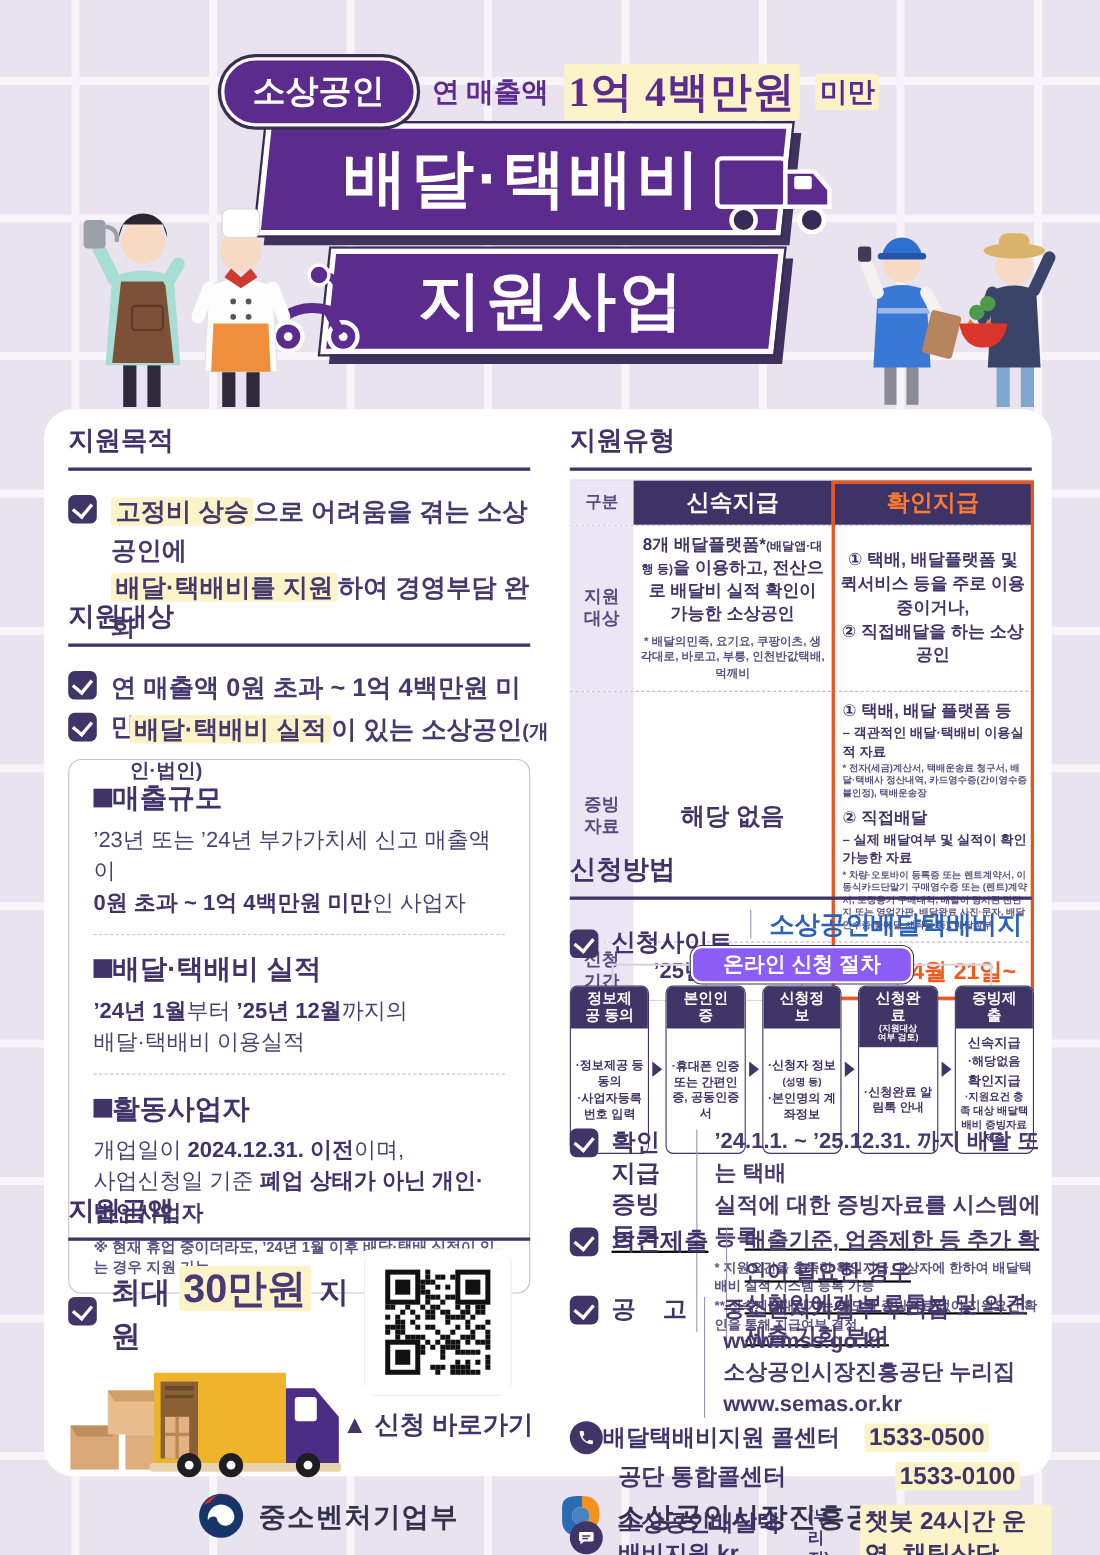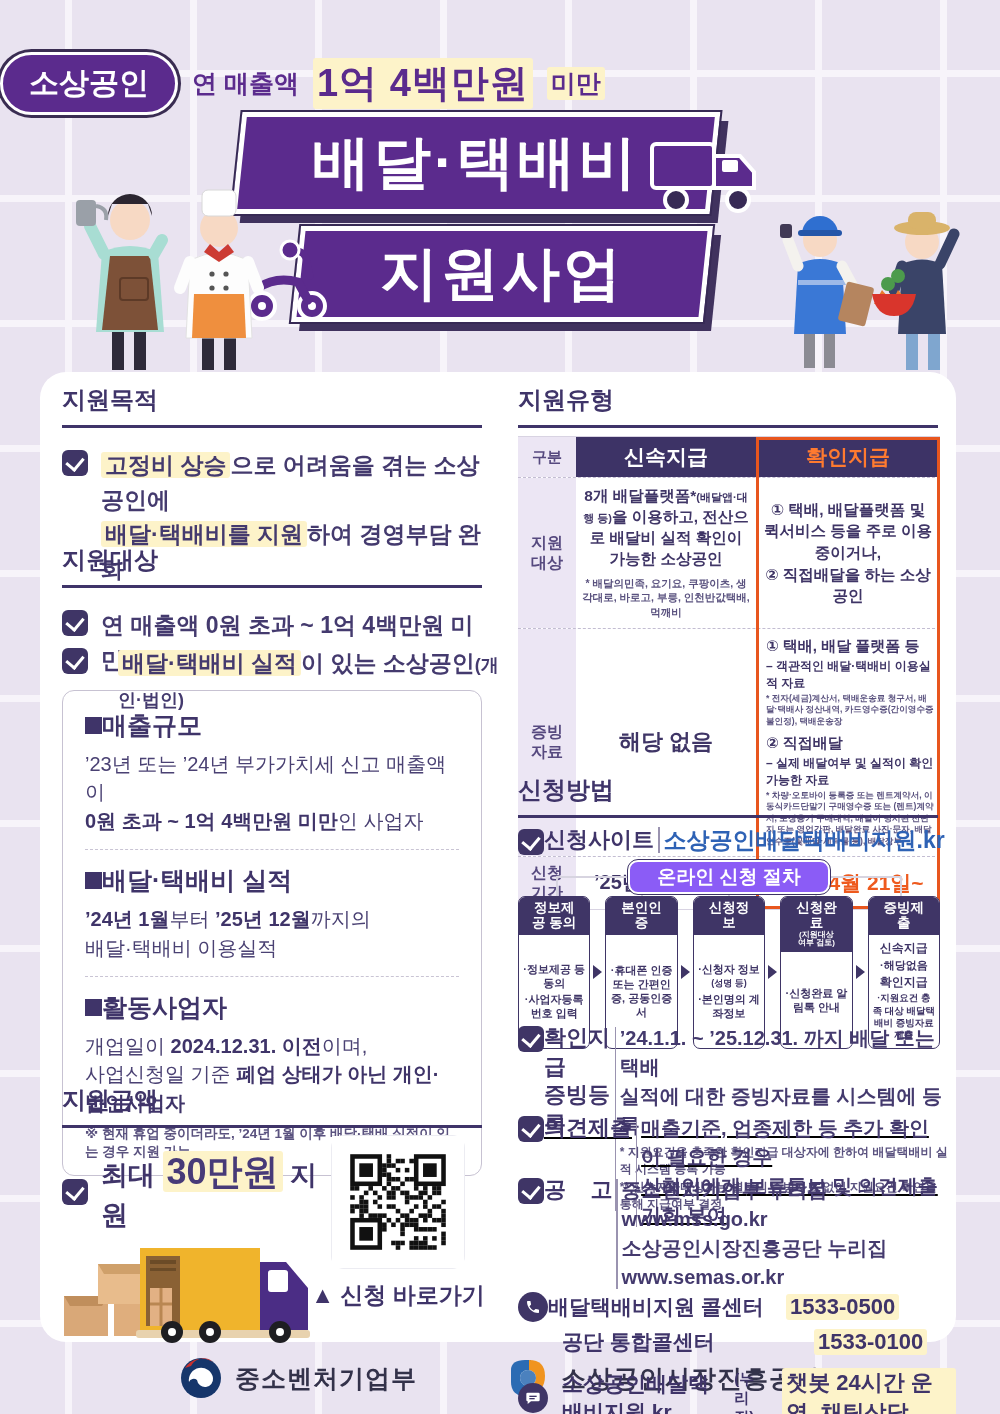--- a/index.html
+++ b/index.html
@@ -3,21 +3,21 @@
 <meta charset="utf-8">
 <style>
   * { margin:0; padding:0; box-sizing:border-box; }
   body { font-family:"Liberation Sans","DejaVu Sans",sans-serif; background:#fff; }
   .page { position:relative; width:1000px; height:1414px; overflow:hidden; margin:0 auto;
     background-color:#e9e3f0;
     background-image:linear-gradient(to right,#f7f4fa 0 7px,transparent 7px),
                      linear-gradient(to bottom,#f7f4fa 0 7px,transparent 7px);
     background-size:125px 125px; background-position:-60px -55px; }
   
-  .badge-row { position:absolute; top:52px; left:0; width:100%; display:flex; align-items:center; gap:14px; z-index:3; }
+  .badge-row { position:absolute; top:52px; left:0; width:100%; display:flex; justify-content:center; align-items:center; gap:14px; z-index:3;font-family:Liberation Serif, serif; }
   .pill { background:#5b2b8d; color:#fff; font-weight:800; font-size:30px; padding:8px 26px; border:3px solid #fff; border-radius:999px; box-shadow:0 0 0 3px #3a2d52; }
   .sub-pre,.sub-min { color:#5b2b8d; font-weight:800; font-size:25px; }
   .hl { background:#fdf3c9; padding:0 4px; border-radius:3px; }
   .sub-amt { color:#5b2b8d; font-weight:900; font-size:38px; letter-spacing:1px; }
   .title-block { position:absolute; background:#5b2b8d; border:5px solid #fff; outline:2px solid #372a55; box-shadow:9px 9px 0 #40325e; transform:skewX(-6deg); display:flex; align-items:center; justify-content:center; z-index:2; }
   .title-block span { transform:skewX(6deg); color:#fff; font-weight:900; font-size:58px; letter-spacing:3px; white-space:nowrap; }
   .t1 { top:112px; left:237px; width:478px; height:102px; }
   .t2 { top:226px; left:296px; width:412px; height:96px; }
   .hdr-icon { position:absolute; z-index:3; }
   
@@ -56,21 +56,21 @@
   .fast-note { font-size:10.5px; font-weight:600; color:#5a527f; margin-top:6px; line-height:1.4; }
   .conf-line { font-size:15.5px; font-weight:700; line-height:1.4; }
   .ev-h { font-size:15px; font-weight:800; align-self:flex-start; }
   .ev-d { font-size:12px; font-weight:700; align-self:flex-start; text-align:left; margin:2px 0 1px; }
   .ev-n { font-size:8.6px; font-weight:600; color:#5a527f; align-self:flex-start; text-align:left; line-height:1.35; }
   .none-txt { font-size:22px; font-weight:800; }
   .per-fast { font-size:20px; font-weight:700; }
   .per-conf { font-size:21px; font-weight:900; color:#ee5a1e; }
   .orange-frame { position:absolute; top:0; left:238px; width:184px; height:100%; border:3.5px solid #e8561e; pointer-events:none; }
   
-  .lab-row { position:absolute; display:flex; align-items:flex-start; }
+  .lab-row { position:absolute; display:flex; align-items:flex-start; gap:12px; }
   .lab { font-size:22px; font-weight:800; color:#3f3469; line-height:1.3; white-space:pre; }
   .vbar { width:1.5px; background:#9a93b0; align-self:stretch; margin:3px 4px; }
   .rich { font-size:20px; font-weight:600; color:#443a6e; line-height:1.45; }
   .rich b { font-weight:800; }
   .rich .link { color:#2e62b5; font-weight:800; font-size:23px; }
   .notes { font-size:12px; color:#5a527f; font-weight:600; line-height:1.45; margin-top:4px; }
   .proc-badge { position:absolute; top:488px; left:588px; width:202px; height:34px; background:#8b5cf6; border:2px solid #fff; outline:1.5px solid #3d3366; border-radius:10px; color:#fff; font-weight:800; font-size:19px; display:flex; align-items:center; justify-content:center; z-index:2; }
   .rail { position:absolute; top:504px; left:516px; width:346px; height:20px; border:2px solid #d7d4e0; border-bottom:none; }
   .railtick { position:absolute; top:506px; width:2px; height:18px; background:#d7d4e0; }
   .steps { position:absolute; top:524px; left:478px; width:422px; display:flex; align-items:stretch; gap:3px; }

